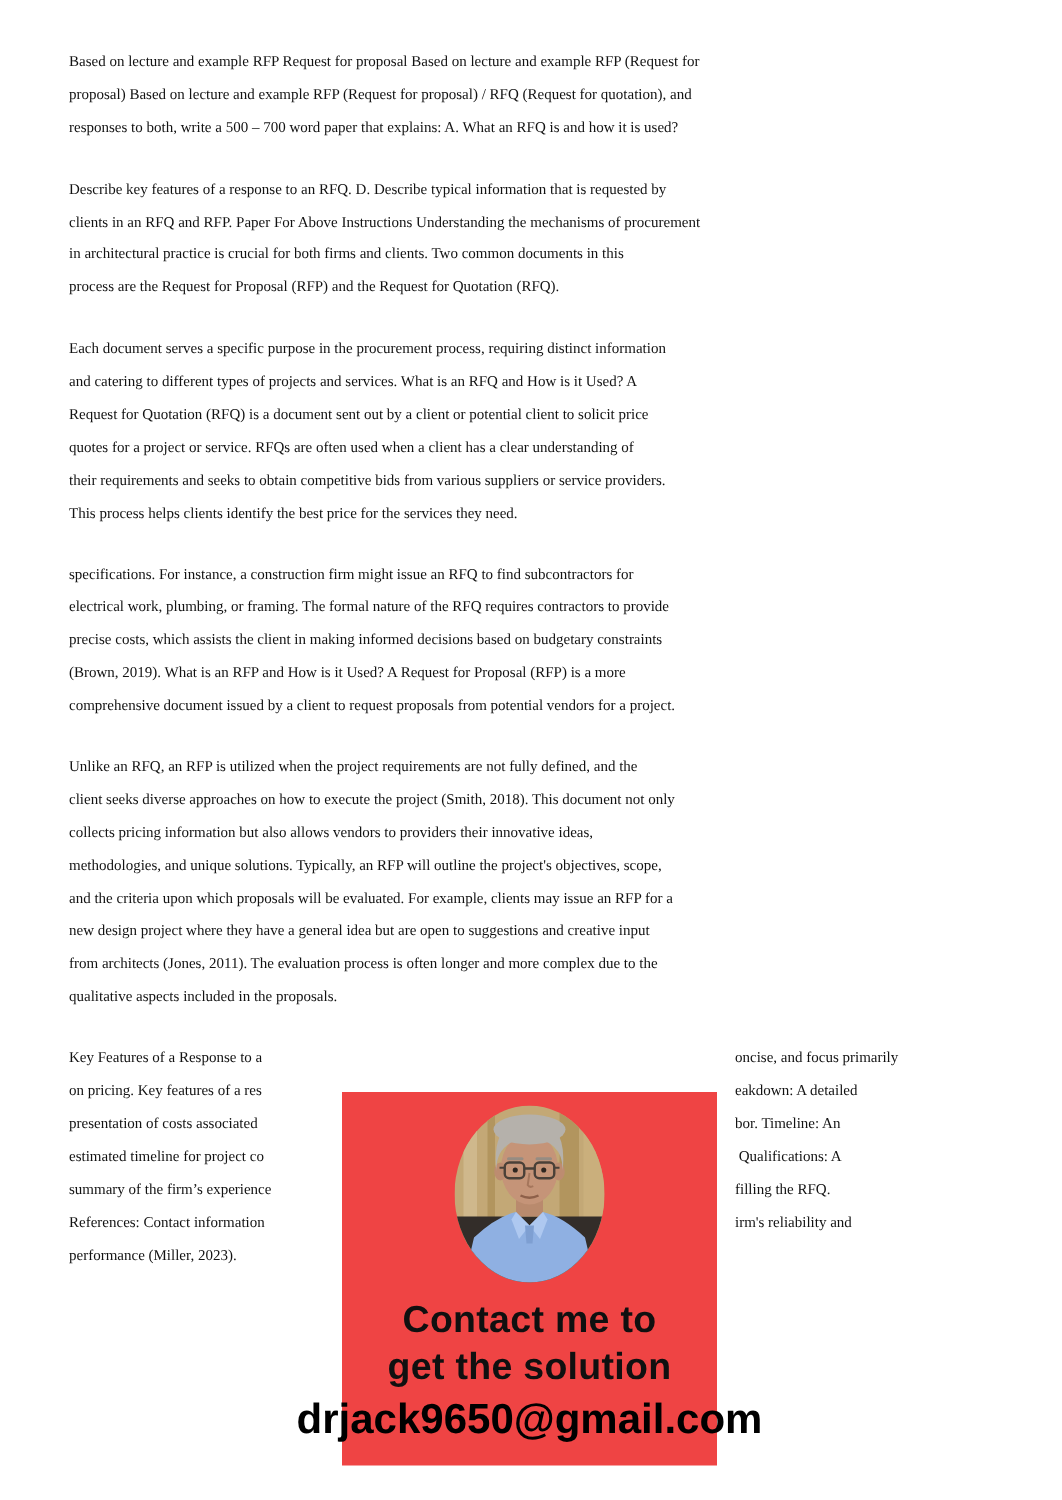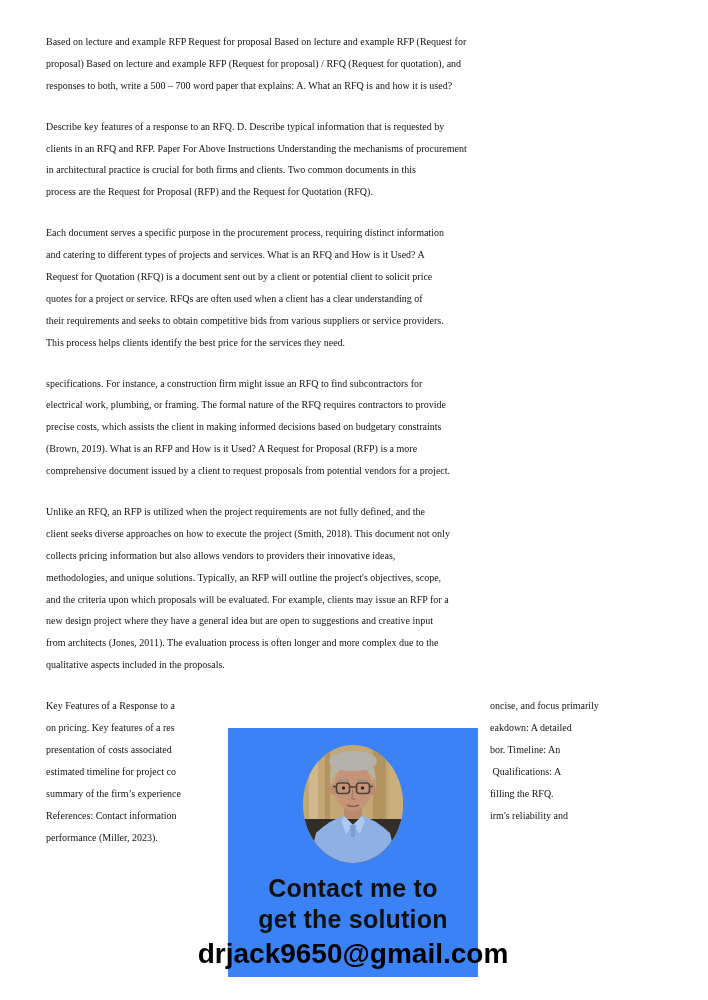--- a/index.html
+++ b/index.html
@@ -111,21 +111,21 @@
         <div class="line"><span class="frag-left">Key Features of a Response to a</span><span class="frag-right">oncise, and focus primarily</span></div>
         <div class="line"><span class="frag-left">on pricing. Key features of a res</span><span class="frag-right">eakdown: A detailed</span></div>
         <div class="line"><span class="frag-left">presentation of costs associated</span><span class="frag-right">bor. Timeline: An</span></div>
         <div class="line"><span class="frag-left">estimated timeline for project co</span><span class="frag-right"> Qualifications: A</span></div>
         <div class="line"><span class="frag-left">summary of the firm’s experience</span><span class="frag-right">filling the RFQ.</span></div>
         <div class="line"><span class="frag-left">References: Contact information</span><span class="frag-right">irm's reliability and</span></div>
         <div class="line"><span class="frag-left">performance (Miller, 2023).</span></div>
       </div>
     </div>
 
-  <div class="ad-box" id="ad-box" style="background: #3b82f6; justify-content: center;">
+  <div class="ad-box" id="ad-box" style="background: #ef4444;">
     <svg class="avatar-svg" width="100" height="118" viewBox="0 0 100 118" aria-hidden="true">
       <defs>
         <clipPath id="ovalClip">
             <ellipse cx="50" cy="59" rx="50" ry="59"></ellipse>
           </clipPath>
       </defs>
       <g clip-path="url(#ovalClip)">
         <rect x="0" y="0" width="100" height="118" fill="#c3a876"></rect>
         <rect x="6" y="0" width="9" height="118" fill="#cfb88c"></rect>
         <rect x="22" y="0" width="5" height="118" fill="#b2955e"></rect>

